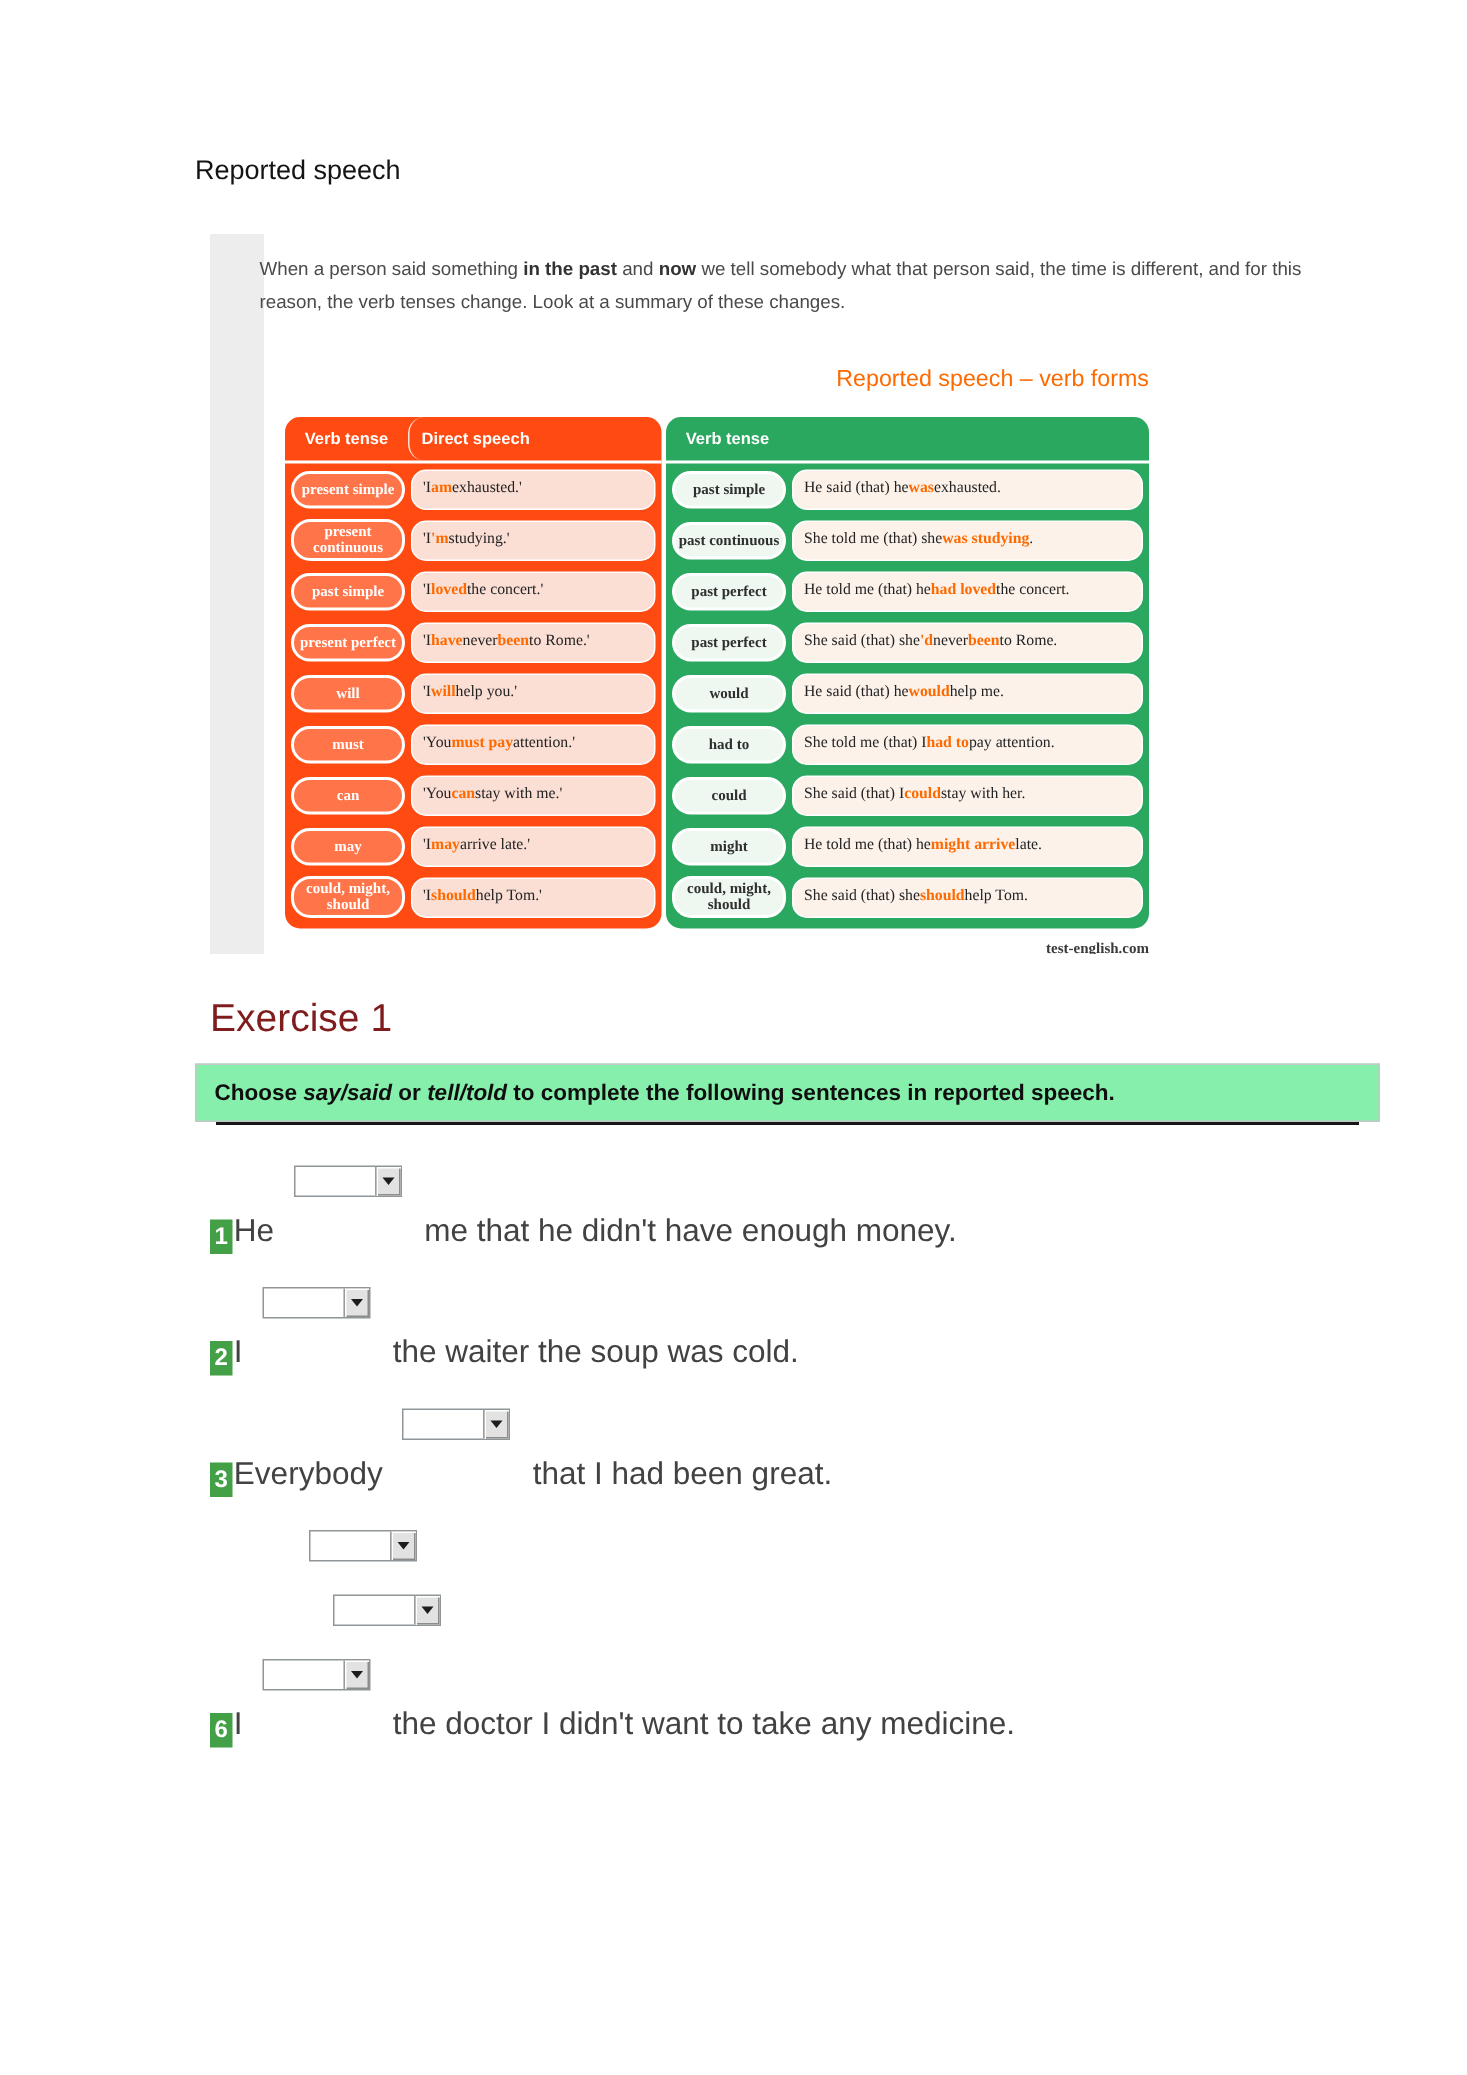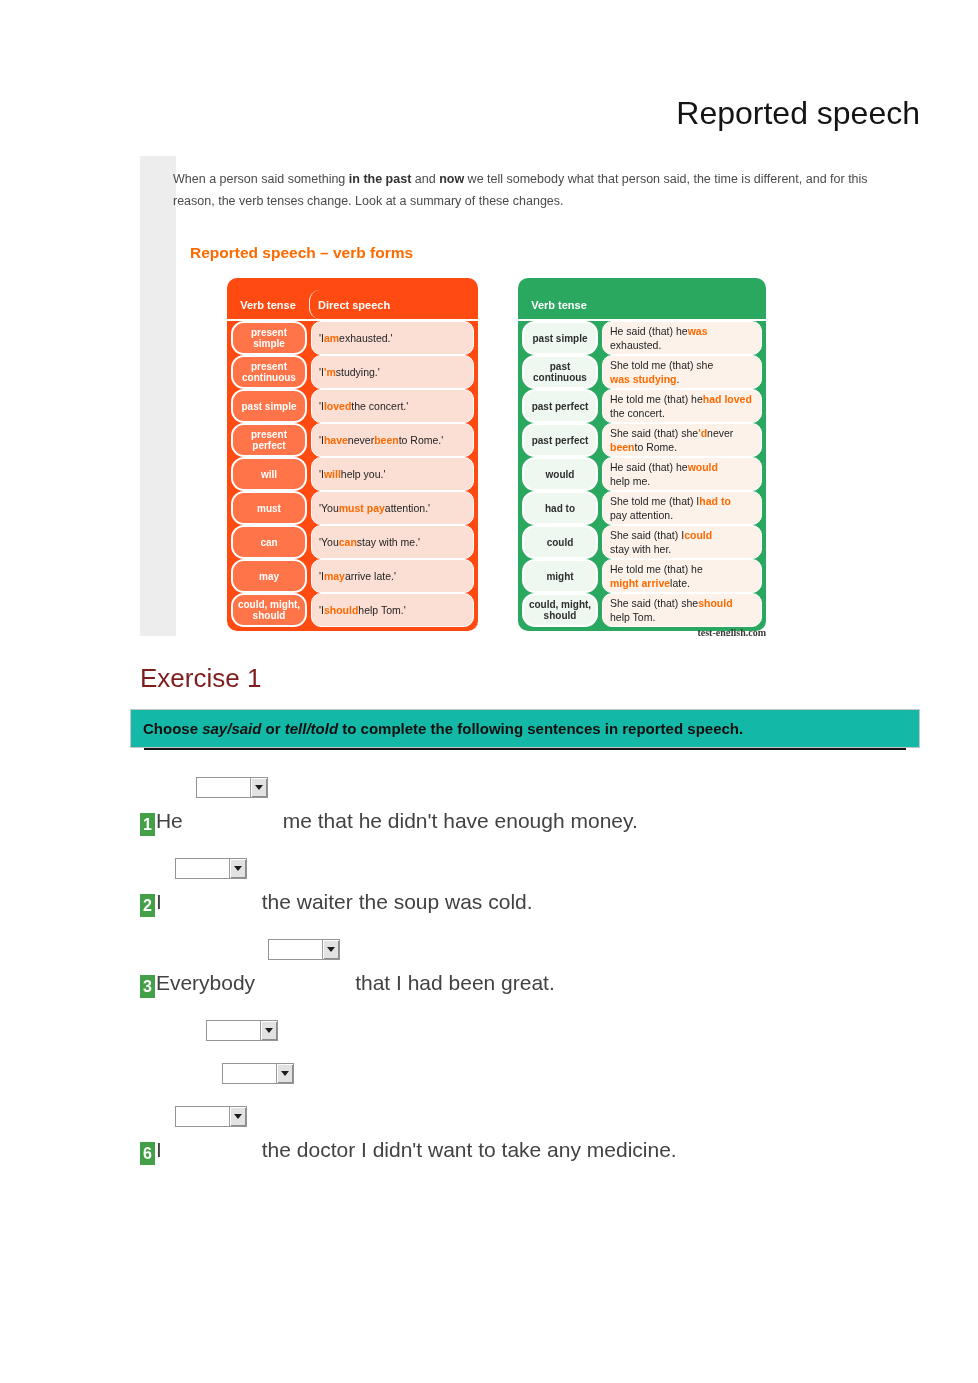--- a/index.html
+++ b/index.html
@@ -4,51 +4,51 @@
 <style>
   * { box-sizing: border-box; }
   html, body { margin:0; padding:0; }
   body {
     width:978px; height:1383px; background:#ffffff;
     font-family:"Liberation Sans", sans-serif;
     position:relative; overflow:hidden;
   }
   .page { position:absolute; left:130px; top:0; width:790px; }
 
-  .title { margin:96px 0 0; font-size:32px; font-weight:400; color:#141414; text-align:right; line-height:34px; }
+  .title { margin:96px 0 0; font-size:18px; font-weight:400; color:#141414; text-align:left; line-height:34px; }
 
   
   .figure { position:relative; margin:26px 0 0 10px; width:765px; height:480px; background:#fff; overflow:hidden; }
   .gutter { position:absolute; left:0; top:0; width:36px; height:100%; background:#ededed; }
   .intro { position:absolute; left:33px; top:12px; width:718px; margin:0; font-size:12.5px; line-height:22px; color:#4a4a4a; }
   .intro .b { font-weight:700; color:#333; }
-  .tbl-title { position:absolute; left:50px; top:88px; width:576px; text-align:left; font-size:15.5px; font-weight:700; color:var(--accent-orange,#ff6a00); }
+  .tbl-title { position:absolute; left:50px; top:88px; width:576px; text-align:right; font-size:15.5px; font-weight:400; color:var(--accent-orange,#ff6a00); }
   .tbl { position:absolute; left:50px; top:122px; width:576px; display:flex; gap:3px; }
-  .panel { border-radius:10px; padding:12px 0 4px;margin-left:37px; }
+  .panel { border-radius:10px; padding:0 0 4px; }
   .panel-left { width:251px; background:var(--orange-block,#ff4a12); }
   .panel-right { flex:1; background:var(--green-block,#2aa85f); }
   .thead { display:flex; align-items:stretch; height:31px; border-bottom:2px solid #fff; }
   .th { color:#fff; font-weight:700; font-size:11px; display:flex; align-items:center; }
   .th-tense { width:82px; justify-content:center; text-align:center; }
   .th-speech { flex:1; border-left:1px solid rgba(255,255,255,.85); padding-left:8px;border-radius:11px; }
-  .trow { display:flex; height:34px; padding:0 4px; gap:4px; }
+  .trow { display:flex; align-items:center; height:34px; padding:0 4px; gap:4px;font-family:Liberation Serif, serif; }
   .pill { width:76px; min-height:25px; display:flex; align-items:center; justify-content:center; text-align:center;
           border:2px solid #fff; border-radius:13px; font-size:10px; line-height:11px; font-weight:700; padding:1px 2px; }
   .pill-orange { background:var(--orange-pill,#ff7448); color:#fff; }
   .pill-green  { background:var(--green-pill,#eef8f1); color:#2f2f2f; }
   .cell { flex:1; min-height:27px; display:flex; align-items:center; flex-wrap:wrap;
           border:1px solid #fff; border-radius:10px; font-size:10.5px; line-height:12px; padding:2px 7px; color:#232323; }
   .cell-direct   { background:var(--direct-cell,#fbded4); }
   .cell-indirect { background:var(--indirect-cell,#fdf2ea); }
   .hl { color:var(--accent-orange,#ff6a00); font-weight:700; }
   .watermark { position:absolute; left:50px; top:471px; width:576px; text-align:right; font-size:10px; font-weight:700; color:#3a3a3a;font-family:Liberation Serif, serif; }
 
   
   .exercise-heading { margin:26px 0 0 10px; font-size:26px; font-weight:400; color:#7f1d1d; line-height:32px; }
-  .instruction-box { margin-top:15px; width:790px; border:1px solid #c6c6c6; background:#14b8a6; padding:10px 12px; }
+  .instruction-box { margin-top:15px; width:790px; border:1px solid #c6c6c6; background:#86efac; padding:10px 12px; }
   .instruction { margin:0; font-size:15px; font-weight:700; color:#0f0f0f; }
   .instruction .bi { font-style:italic; }
   .rule { height:2px; background:#161616; margin:0 14px; }
 
   .questions { margin:26px 0 0 10px; }
   .question { margin-bottom:21px; }
   .dd-line { height:22px; display:flex; align-items:center; margin-bottom:8px; }
   .ghost { visibility:hidden; display:inline-flex; align-items:center; font-size:21px; }
   .selectbox { margin-left:13px; width:72px; height:21px; background:#fff; border:1px solid #8f9598; display:inline-flex; cursor:default; }
   .select-value { flex:1; font-size:13px; line-height:19px; padding-left:3px; color:#000; overflow:hidden; }

